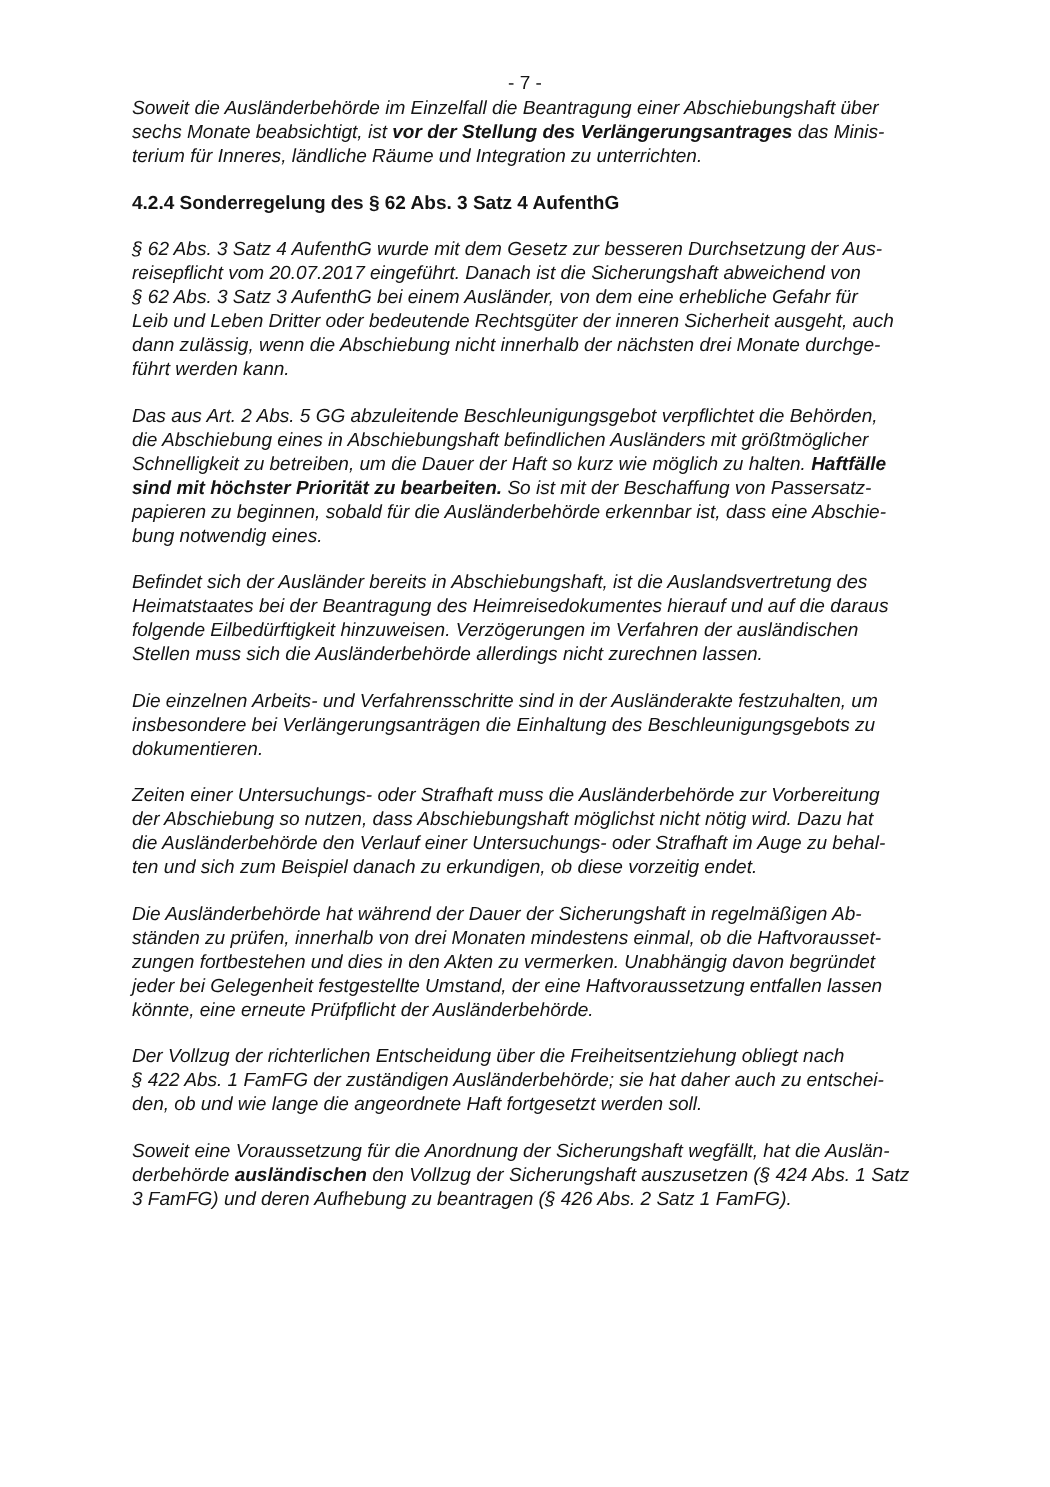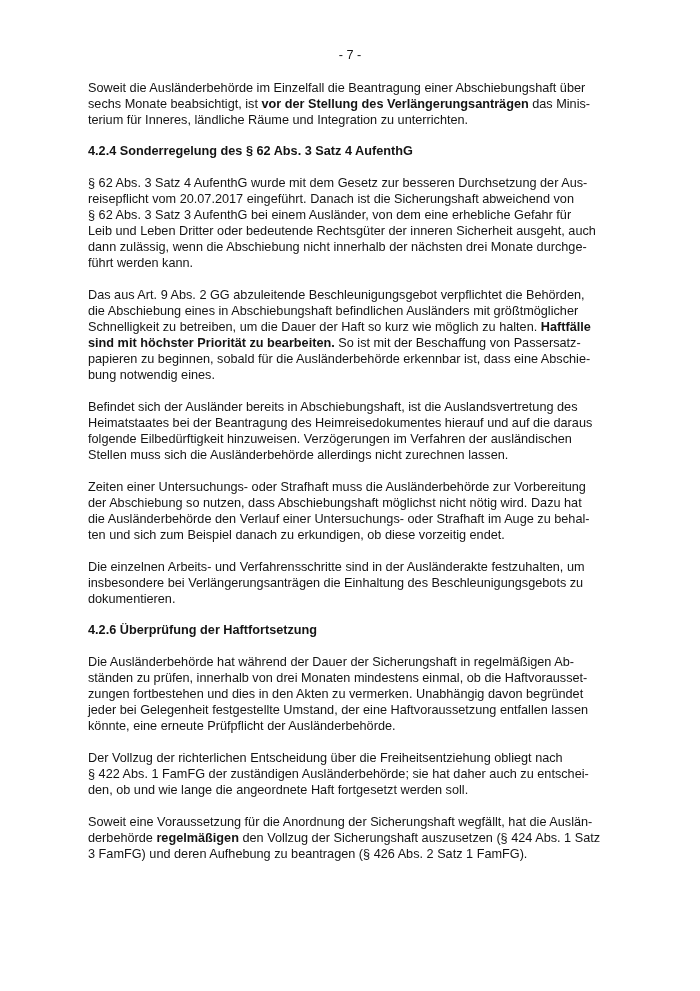--- a/index.html
+++ b/index.html
@@ -28,71 +28,71 @@
   .content {
     position: absolute;
     top: 64px;
     left: 88px;
     width: 595px;
     font-size: 12.7px;
     line-height: 16px;
     text-align: left;
   }
   .paragraph {
-    margin: 16px 0 15px 0;
+    margin: 0 0 15px 0;
     white-space: pre-line;
+    font-style: italic;
   }
   .heading {
     margin: 3px 0 15px 0;
     font-weight: bold;
     white-space: pre-line;
   }
   .bold {
     font-weight: bold;
   }
 </style>
 </head>
 <body>
 
 <div class="page">
   <div class="page-number">- 7 -</div>
   <div class="content">
       <div class="paragraph"><span>Soweit die Ausländerbehörde im Einzelfall die Beantragung einer Abschiebungshaft über
-sechs Monate beabsichtigt, ist </span><span class="bold">vor der Stellung des Verlängerungsanträgen</span><span> das Minis-
+sechs Monate beabsichtigt, ist </span><span class="bold">vor der Stellung des Verlängerungsantrages</span><span> das Minis-
 terium für Inneres, ländliche Räume und Integration zu unterrichten.</span></div>
       <div class="heading"><span>4.2.4 Sonderregelung des § 62 Abs. 3 Satz 4 AufenthG</span></div>
       <div class="paragraph"><span>§ 62 Abs. 3 Satz 4 AufenthG wurde mit dem Gesetz zur besseren Durchsetzung der Aus-
 reisepflicht vom 20.07.2017 eingeführt. Danach ist die Sicherungshaft abweichend von
 § 62 Abs. 3 Satz 3 AufenthG bei einem Ausländer, von dem eine erhebliche Gefahr für
 Leib und Leben Dritter oder bedeutende Rechtsgüter der inneren Sicherheit ausgeht, auch
 dann zulässig, wenn die Abschiebung nicht innerhalb der nächsten drei Monate durchge-
 führt werden kann.</span></div>
-      <div class="paragraph"><span>Das aus Art. 9 Abs. 2 GG abzuleitende Beschleunigungsgebot verpflichtet die Behörden,
+      <div class="paragraph"><span>Das aus Art. 2 Abs. 5 GG abzuleitende Beschleunigungsgebot verpflichtet die Behörden,
 die Abschiebung eines in Abschiebungshaft befindlichen Ausländers mit größtmöglicher
 Schnelligkeit zu betreiben, um die Dauer der Haft so kurz wie möglich zu halten. </span><span class="bold">Haftfälle
 sind mit höchster Priorität zu bearbeiten.</span><span> So ist mit der Beschaffung von Passersatz-
 papieren zu beginnen, sobald für die Ausländerbehörde erkennbar ist, dass eine Abschie-
 bung notwendig eines.</span></div>
       <div class="paragraph"><span>Befindet sich der Ausländer bereits in Abschiebungshaft, ist die Auslandsvertretung des
 Heimatstaates bei der Beantragung des Heimreisedokumentes hierauf und auf die daraus
 folgende Eilbedürftigkeit hinzuweisen. Verzögerungen im Verfahren der ausländischen
 Stellen muss sich die Ausländerbehörde allerdings nicht zurechnen lassen.</span></div>
+      <div class="paragraph"><span>Die einzelnen Arbeits- und Verfahrensschritte sind in der Ausländerakte festzuhalten, um
+insbesondere bei Verlängerungsanträgen die Einhaltung des Beschleunigungsgebots zu
+dokumentieren.</span></div>
       <div class="paragraph"><span>Zeiten einer Untersuchungs- oder Strafhaft muss die Ausländerbehörde zur Vorbereitung
 der Abschiebung so nutzen, dass Abschiebungshaft möglichst nicht nötig wird. Dazu hat
 die Ausländerbehörde den Verlauf einer Untersuchungs- oder Strafhaft im Auge zu behal-
 ten und sich zum Beispiel danach zu erkundigen, ob diese vorzeitig endet.</span></div>
-      <div class="paragraph"><span>Die einzelnen Arbeits- und Verfahrensschritte sind in der Ausländerakte festzuhalten, um
-insbesondere bei Verlängerungsanträgen die Einhaltung des Beschleunigungsgebots zu
-dokumentieren.</span></div>
-      <div class="heading"><span>4.2.6 Überprüfung der Haftfortsetzung</span></div>
       <div class="paragraph"><span>Die Ausländerbehörde hat während der Dauer der Sicherungshaft in regelmäßigen Ab-
 ständen zu prüfen, innerhalb von drei Monaten mindestens einmal, ob die Haftvorausset-
 zungen fortbestehen und dies in den Akten zu vermerken. Unabhängig davon begründet
 jeder bei Gelegenheit festgestellte Umstand, der eine Haftvoraussetzung entfallen lassen
 könnte, eine erneute Prüfpflicht der Ausländerbehörde.</span></div>
       <div class="paragraph"><span>Der Vollzug der richterlichen Entscheidung über die Freiheitsentziehung obliegt nach
 § 422 Abs. 1 FamFG der zuständigen Ausländerbehörde; sie hat daher auch zu entschei-
 den, ob und wie lange die angeordnete Haft fortgesetzt werden soll.</span></div>
       <div class="paragraph"><span>Soweit eine Voraussetzung für die Anordnung der Sicherungshaft wegfällt, hat die Auslän-
-derbehörde </span><span class="bold">regelmäßigen</span><span> den Vollzug der Sicherungshaft auszusetzen (§ 424 Abs. 1 Satz
+derbehörde </span><span class="bold">ausländischen</span><span> den Vollzug der Sicherungshaft auszusetzen (§ 424 Abs. 1 Satz
 3 FamFG) und deren Aufhebung zu beantragen (§ 426 Abs. 2 Satz 1 FamFG).</span></div>
     </div>
 </div>
 
 </body></html>

